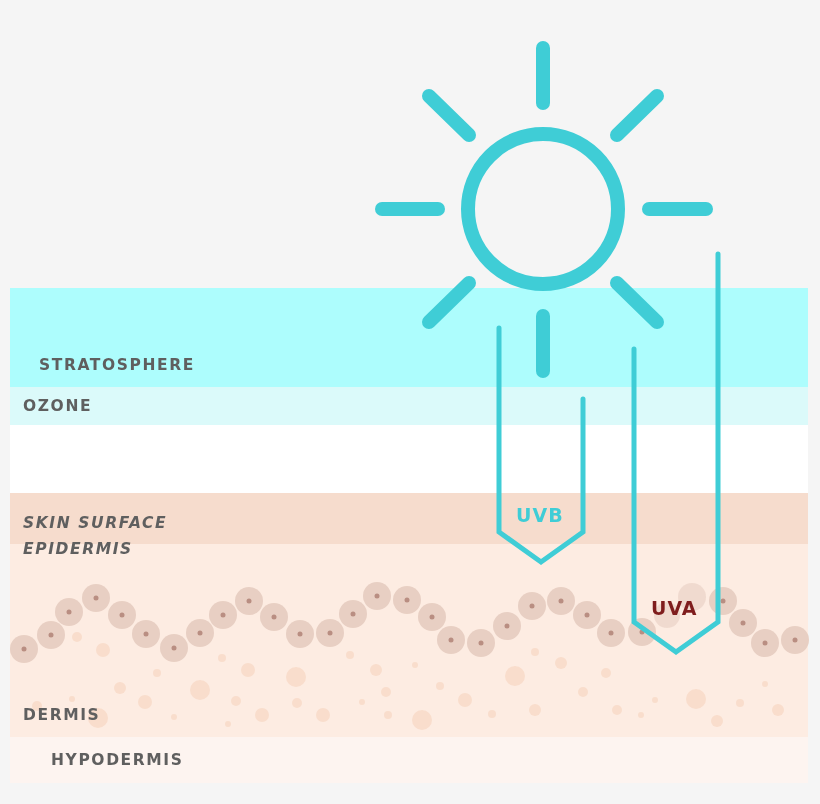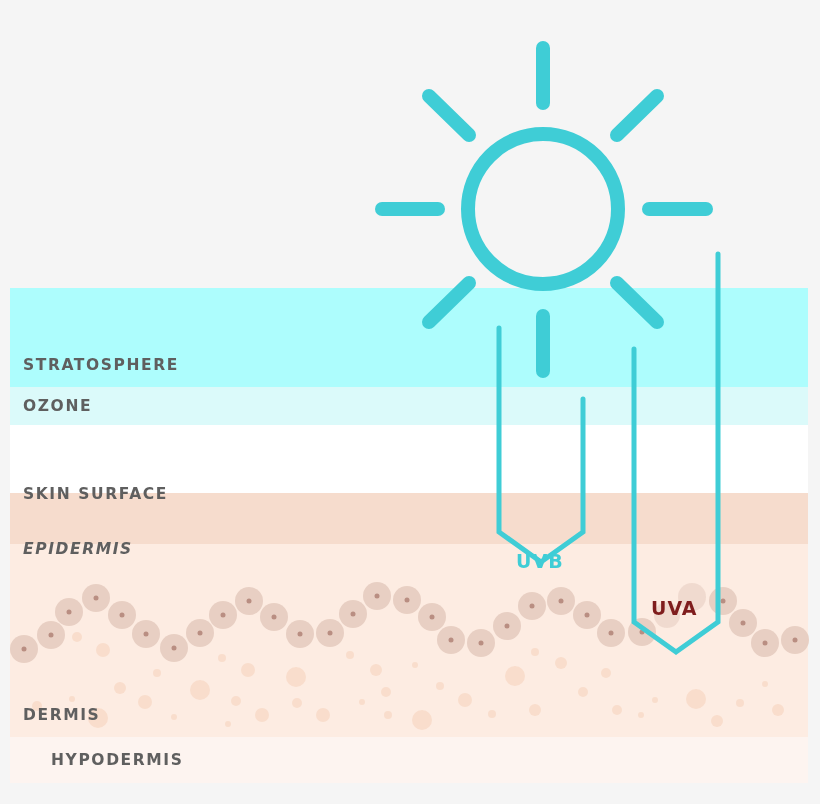--- a/index.html
+++ b/index.html
@@ -148,21 +148,21 @@
 
   <g>
     <polyline points="499,328 499,532 541,562 583,532 583,399" fill="none" stroke="#3fcdd6" stroke-width="5" stroke-linecap="round" stroke-linejoin="miter"></polyline>
   </g>
 
   <g>
     <polyline points="634,349 634,622 676,652 718,622 718,254" fill="none" stroke="#3fcdd6" stroke-width="5" stroke-linecap="round" stroke-linejoin="miter"></polyline>
   </g>
 </svg>
 
-<div style="position:absolute;left:516px;top:506px;color:#3fcdd6;font-weight:bold;font-size:19px;letter-spacing:1px;line-height:1;margin-top:46px;">UVB</div>
+<div style="position:absolute;left:516px;top:506px;color:#3fcdd6;font-weight:bold;font-size:19px;letter-spacing:1px;line-height:1;">UVB</div>
 <div style="position:absolute;left:651px;top:599px;color:#7f1d1d;font-weight:bold;font-size:19px;letter-spacing:1px;line-height:1;">UVA</div>
 
-<div class="label" style="top:358px;">STRATOSPHERE</div>
+<div class="label" style="top:358px;margin-left:16px;">STRATOSPHERE</div>
 <div class="label" style="top:399px;">OZONE</div>
-<div class="label" style="top:487px;">SKIN SURFACE</div>
+<div class="label" style="top:516px;font-style:italic;">SKIN SURFACE</div>
 <div class="label" style="top:542px;font-style:italic;">EPIDERMIS</div>
 <div class="label" style="top:708px;">DERMIS</div>
 <div class="label" style="top:753px;margin-left:28px;">HYPODERMIS</div>
 
 </body></html>

